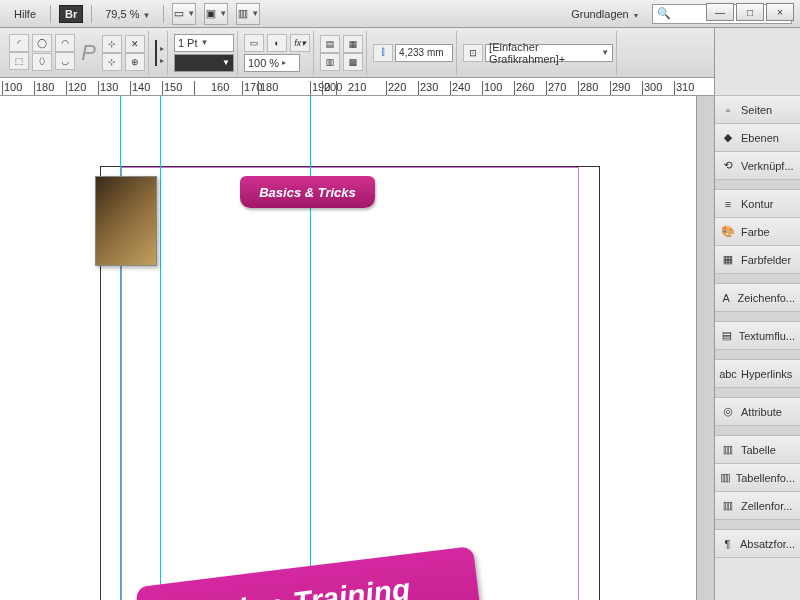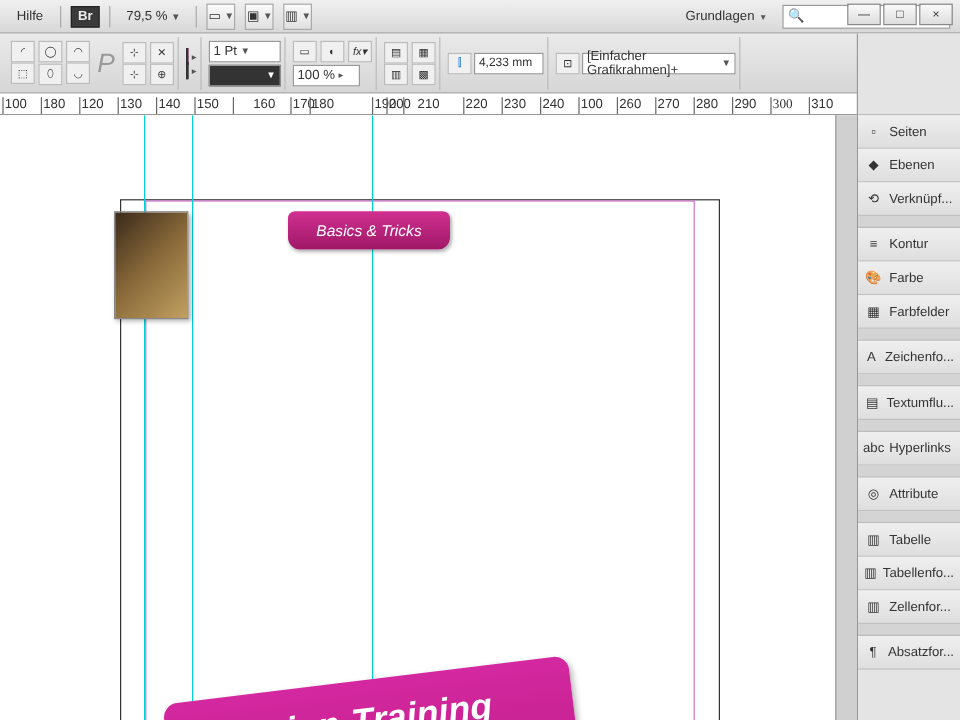--- a/index.html
+++ b/index.html
@@ -19,21 +19,21 @@
 .mini{width:20px;height:18px;border:1px solid #bbb;background:#f0f0f0;display:inline-flex;align-items:center;justify-content:center;font-size:9px}
 .swatch{width:18px;height:18px;border:1px solid #333}
 .input-sm{border:1px solid #999;background:#fff;height:18px;padding:0 3px;font-size:10px;display:inline-flex;align-items:center}
 .ruler-h{height:18px;background:#fff;border-bottom:1px solid #999;position:relative;overflow:hidden;font-size:8px}
 .ruler-h span{position:absolute;top:3px;border-left:1px solid #666;padding-left:1px;height:14px}
 .canvas-area{position:absolute;top:96px;left:0;right:86px;bottom:0;background:#fff;overflow:hidden}
 .page{position:absolute;left:100px;top:70px;width:500px;height:700px;background:#fff;border:1px solid #333}
 .margins{position:absolute;left:20px;top:0;right:20px;bottom:0;border:1px solid #d070d0}
 .guide-v{position:absolute;top:0;bottom:-200px;width:1px;background:#00d0d0}
 .thumb{position:absolute;left:95px;top:80px;width:62px;height:90px;background:linear-gradient(135deg,#3a2a1a,#8a6a3a,#c0a060);border:1px solid #888;box-shadow:2px 2px 4px rgba(0,0,0,0.3)}
-.tab-badge{position:absolute;left:240px;top:80px;width:135px;height:32px;background:linear-gradient(#d03090,#a01868);border-radius:6px 6px 10px 10px;color:#fff;font-weight:normal;font-size:13px;display:flex;align-items:center;justify-content:center;font-style:italic;box-shadow:1px 2px 3px rgba(0,0,0,0.3)}
+.tab-badge{position:absolute;left:240px;top:80px;width:135px;height:32px;background:linear-gradient(#d03090,#a01868);border-radius:6px 6px 10px 10px;color:#fff;font-weight:bold;font-size:13px;display:flex;align-items:center;justify-content:center;font-style:italic;box-shadow:1px 2px 3px rgba(0,0,0,0.3)}
 .pink-card{position:absolute;left:145px;top:470px;width:340px;height:180px;background:linear-gradient(#d428a0,#b01878);border-radius:12px;transform:rotate(-7deg);padding:18px;color:#fff;box-shadow:2px 3px 5px rgba(0,0,0,0.3)}
 .pink-card h1{color:#fff;font-size:30px;font-style:italic;font-weight:bold;margin-bottom:6px}
 .panels{position:absolute;right:0;top:28px;width:86px;bottom:0;background:#e4e4e4;border-left:1px solid #999}
 .panel-strip{position:absolute;right:86px;top:96px;width:18px;bottom:0;background:#d0d0d0;border-left:1px solid #999}
 .panel-item{height:28px;border-bottom:1px solid #c0c0c0;background:linear-gradient(#efefef,#dedede);display:flex;align-items:center;padding:0 5px;gap:5px;cursor:pointer;font-size:10px}
 .panel-gap{height:10px;background:#d4d4d4;border-bottom:1px solid #bbb}
 .picon{width:16px;height:16px;display:inline-flex;align-items:center;justify-content:center;font-size:11px}
 .lightning{position:absolute;right:8px;top:42px;font-size:16px;color:#555}
 </style>
 </head>
@@ -141,21 +141,21 @@
     <span style="left: 322px;">200</span>
     <span style="left: 336px; padding-left: 11px;">210</span>
     <span style="left: 386px;">220</span>
     <span style="left: 418px;">230</span>
     <span style="left: 450px;">240</span>
     <span style="left: 482px;">100</span>
     <span style="left: 514px;">260</span>
     <span style="left: 546px;">270</span>
     <span style="left: 578px;">280</span>
     <span style="left: 610px;">290</span>
-    <span style="left: 642px; font-family: Liberation Serif, serif;">300</span>
+    <span style="left: 642px;">300</span>
     <span style="left: 674px;">310</span>
   </div>
 
 <div class="canvas-area">
   <div class="page">
     <div class="margins"></div>
   </div>
   <div class="guide-v" style="left:120px"></div>
   <div class="guide-v" style="left:160px"></div>
   <div class="guide-v" style="left:310px"></div>

